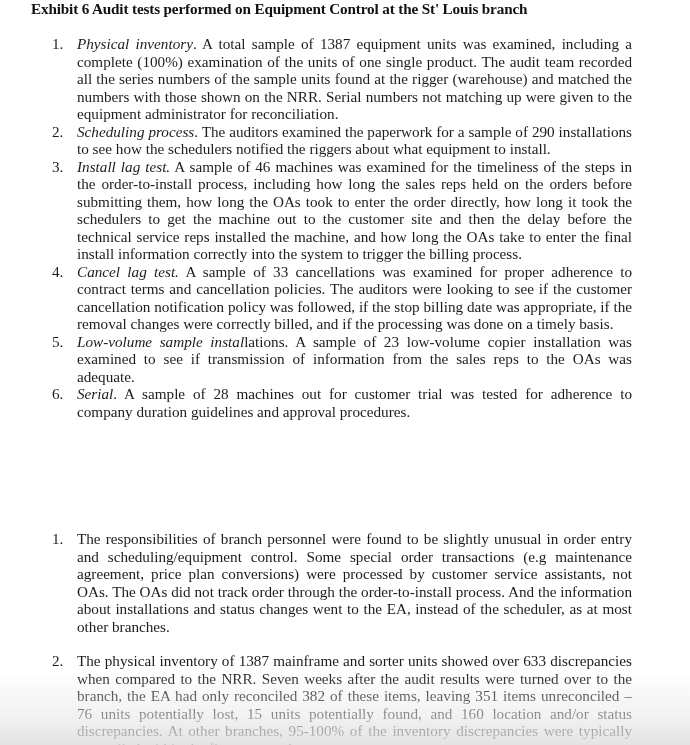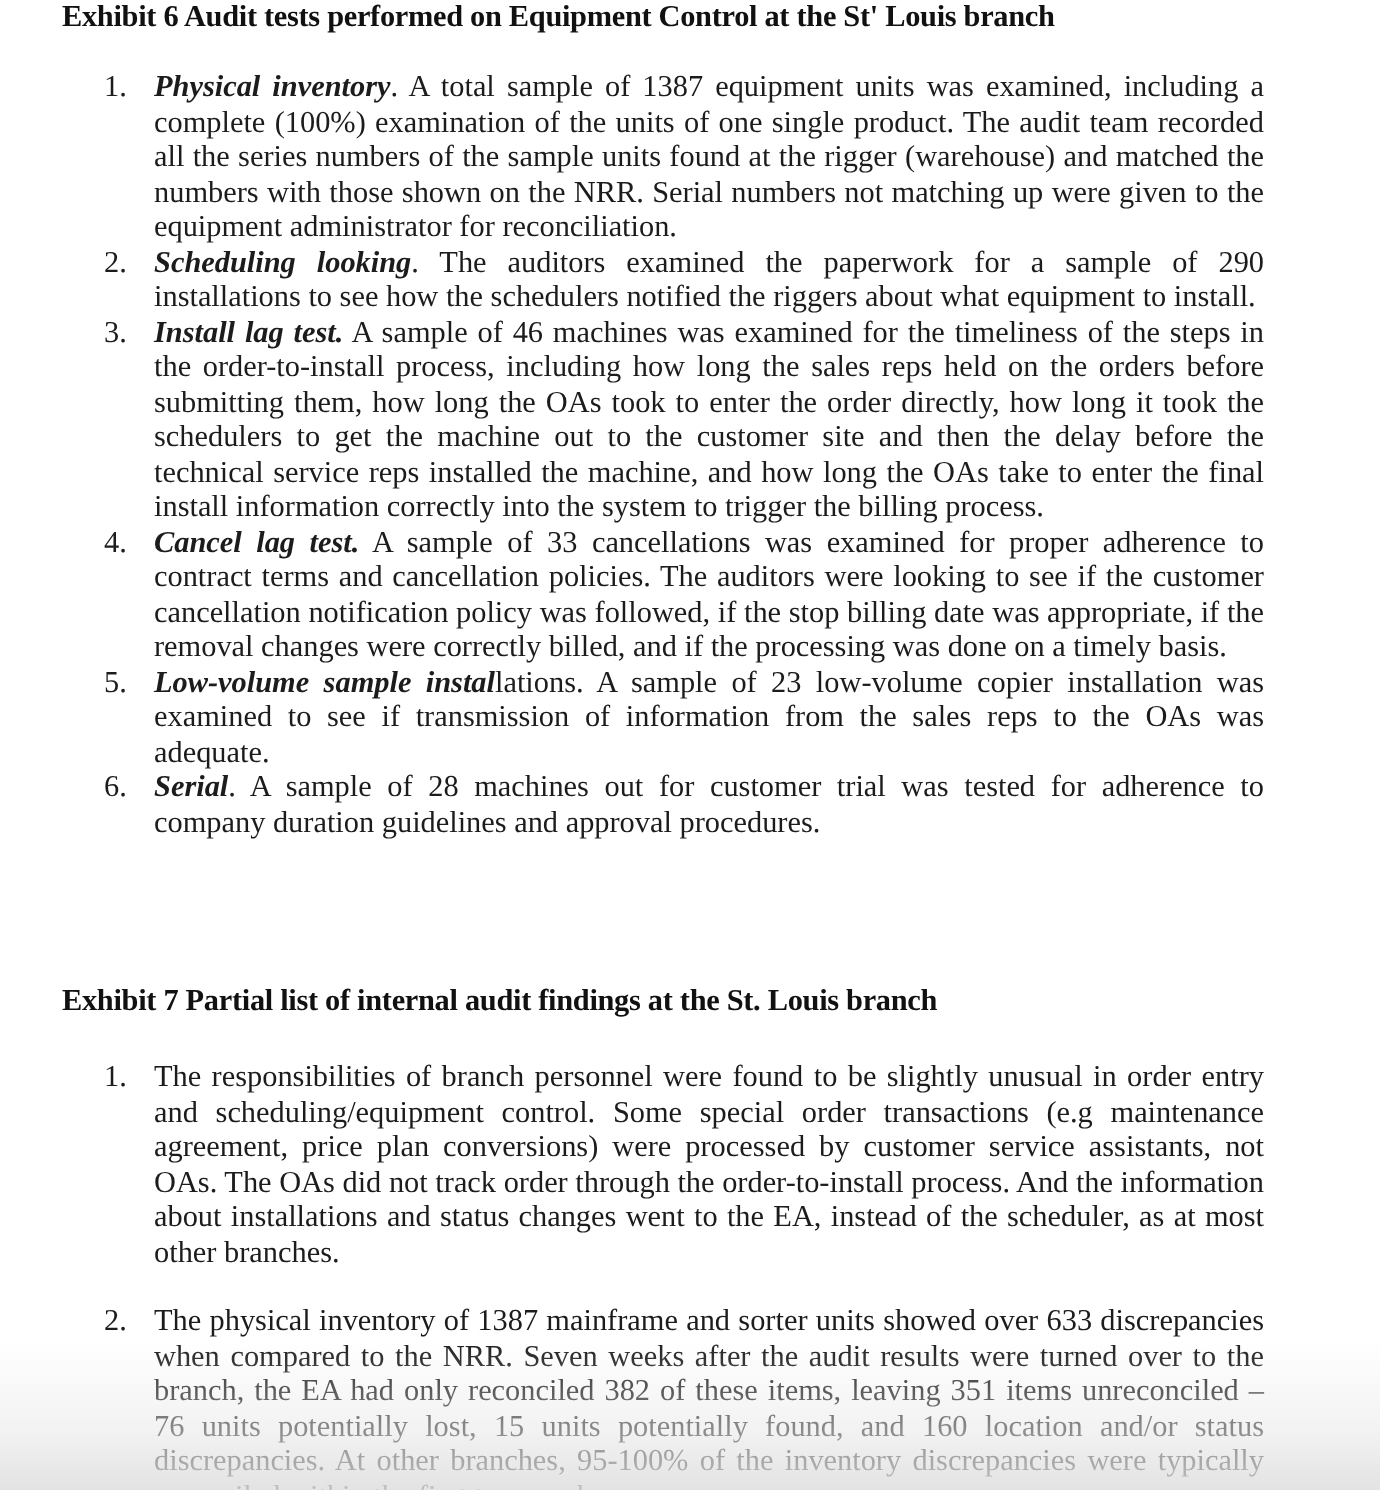--- a/index.html
+++ b/index.html
@@ -46,21 +46,20 @@
       text-align: justify;
       color: #1c1c1c;
     }
     .item-num {
       position: absolute;
       left: 0;
       top: 0;
     }
     .item-term {
       font-style: italic;
-      font-weight: bold;
     }
     .fade {
       position: absolute;
       left: 0;
       bottom: 0;
       width: 690px;
       height: 75px;
       background: linear-gradient(to bottom, rgba(255,255,255,0) 0%, rgba(232,232,232,0.55) 60%, rgba(222,222,222,0.85) 100%);
       pointer-events: none;
     }
@@ -75,41 +74,40 @@
 
   <div class="exhibit-title" style="top:0px;">Exhibit 6 Audit tests performed on Equipment Control at the St' Louis branch</div>
 
   <ol class="exhibit-list" style="top:35px;">
     <li class="exhibit-item">
       <span class="item-num">1.</span>
       <span class="item-term">Physical inventory</span><span>. A total sample of 1387 equipment units was examined, including a complete (100%) examination of the units of one single product. The audit team recorded all the series numbers of the sample units found at the rigger (warehouse) and matched the numbers with those shown on the NRR. Serial numbers not matching up were given to the equipment administrator for reconciliation.</span>
     </li>
     <li class="exhibit-item">
       <span class="item-num">2.</span>
-      <span class="item-term">Scheduling looking</span><span>. The auditors examined the paperwork for a sample of 290 installations to see how the schedulers notified the riggers about what equipment to install.</span>
+      <span class="item-term">Scheduling process</span><span>. The auditors examined the paperwork for a sample of 290 installations to see how the schedulers notified the riggers about what equipment to install.</span>
     </li>
     <li class="exhibit-item">
       <span class="item-num">3.</span>
       <span class="item-term">Install lag test.</span><span> A sample of 46 machines was examined for the timeliness of the steps in the order-to-install process, including how long the sales reps held on the orders before submitting them, how long the OAs took to enter the order directly, how long it took the schedulers to get the machine out to the customer site and then the delay before the technical service reps installed the machine, and how long the OAs take to enter the final install information correctly into the system to trigger the billing process.</span>
     </li>
     <li class="exhibit-item">
       <span class="item-num">4.</span>
       <span class="item-term">Cancel lag test.</span><span> A sample of 33 cancellations was examined for proper adherence to contract terms and cancellation policies. The auditors were looking to see if the customer cancellation notification policy was followed, if the stop billing date was appropriate, if the removal changes were correctly billed, and if the processing was done on a timely basis.</span>
     </li>
     <li class="exhibit-item">
       <span class="item-num">5.</span>
       <span class="item-term">Low-volume sample instal</span><span>lations. A sample of 23 low-volume copier installation was examined to see if transmission of information from the sales reps to the OAs was adequate.</span>
     </li>
     <li class="exhibit-item">
       <span class="item-num">6.</span>
       <span class="item-term">Serial</span><span>. A sample of 28 machines out for customer trial was tested for adherence to company duration guidelines and approval procedures.</span>
     </li>
   </ol>
 
-  <div class="exhibit-title" style="top:492px;">Exhibit 7 Partial list of internal audit findings at the St. Louis branch</div>
 
   <ol class="exhibit-list" style="top:530px;">
     <li class="exhibit-item gap-after">
       <span class="item-num">1.</span>
       <span>The responsibilities of branch personnel were found to be slightly unusual in order entry and scheduling/equipment control. Some special order transactions (e.g maintenance agreement, price plan conversions) were processed by customer service assistants, not OAs. The OAs did not track order through the order-to-install process. And the information about installations and status changes went to the EA, instead of the scheduler, as at most other branches.</span>
     </li>
     <li class="exhibit-item">
       <span class="item-num">2.</span>
       <span>The physical inventory of 1387 mainframe and sorter units showed over 633 discrepancies when compared to the NRR. Seven weeks after the audit results were turned over to the branch, the EA had only reconciled 382 of these items, leaving 351 items unreconciled – 76 units potentially lost, 15 units potentially found, and 160 location and/or status discrepancies. At other branches, 95-100% of the inventory discrepancies were typically reconciled within the first two weeks.</span>
     </li>

